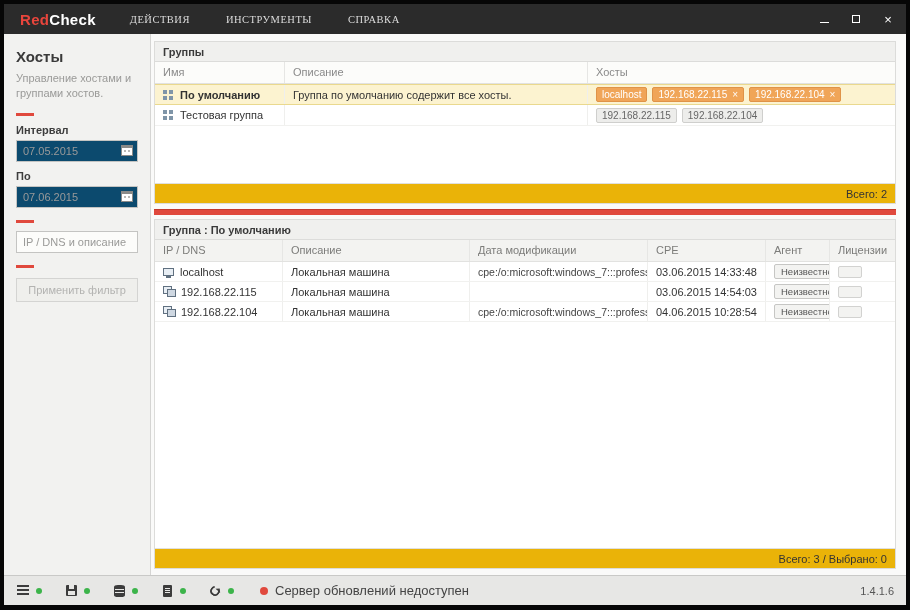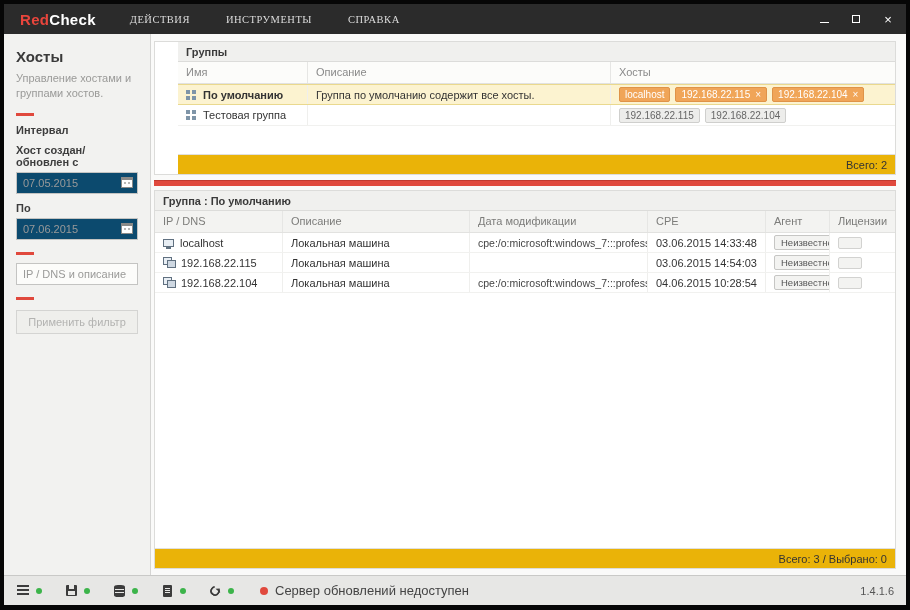--- a/index.html
+++ b/index.html
@@ -48,21 +48,21 @@
   
   .main { flex:1; display:flex; flex-direction:column; background:#fafaf9; padding:7px 10px 6px 3px; overflow:hidden; }
   .panel { border:1px solid #dcdcda; background:#fff; display:flex; flex-direction:column; }
   .panel-header { height:20px; flex:0 0 auto; background:#f0f0ee; border-bottom:1px solid #dcdcda; display:flex; align-items:center; padding:0 8px; font-size:11px; font-weight:bold; color:#3a3a3a; }
   .thead { flex:0 0 auto; display:grid; height:22px; font-size:11px; color:#8a8a8a; border-bottom:1px solid #e2e2e0; background:#fcfcfa; }
   .th { padding:0 8px; line-height:21px; border-right:1px solid #e6e6e4; overflow:hidden; white-space:nowrap; }
   .th:last-child { border-right:none; }
   .spacer { flex:1; background:#fff; }
   .panel-footer { height:20px; flex:0 0 auto; border-top:1px solid #e0e0de; background:#eab308; display:flex; align-items:center; justify-content:flex-end; padding:0 8px; font-size:11px; color:#333; }
 
-  .groups-panel { height:134px; flex:0 0 auto;padding-left:23px; }
+  .groups-panel { height:163px; flex:0 0 auto; }
   .g-grid { grid-template-columns:130px 303px 1fr; }
   .g-row { display:grid; grid-template-columns:130px 303px 1fr; height:21px; flex:0 0 auto; background:#fff; border-bottom:1px solid #f1f1ef; font-size:11px; color:#333; cursor:default; }
   .g-row.selected { background:#fcf3d0; border-top:1px solid #ead98e; border-bottom:1px solid #ead98e; }
   .td { padding:0 8px; display:flex; align-items:center; overflow:hidden; white-space:nowrap; border-right:1px solid #efefed; }
   .td:last-child { border-right:none; }
   .bold { font-weight:bold; }
 
   .grid-icon { flex:0 0 auto; width:10px; height:10px; margin-right:7px;
     background:linear-gradient(#7f95a8,#7f95a8) 0 0/4px 4px no-repeat,
                linear-gradient(#7f95a8,#7f95a8) 6px 0/4px 4px no-repeat,
@@ -137,21 +137,20 @@
   </div>
 
 
   <div class="content">
 
     <aside class="sidebar">
       <div class="sb-title">Хосты</div>
       <div class="sb-sub">Управление хостами и группами хостов.</div>
       <div class="red-dash"></div>
       <div class="sb-label">Интервал</div>
-      <div class="sb-label">Хост создан/обновлен с</div>
       <div class="input-wrap">
         <input value="07.05.2015" style="">
         <span class="cal-icon"></span>
       </div>
       <div class="sb-label">По</div>
       <div class="input-wrap">
         <input value="07.06.2015" style="">
         <span class="cal-icon"></span>
       </div>
       <div class="red-dash"></div>

